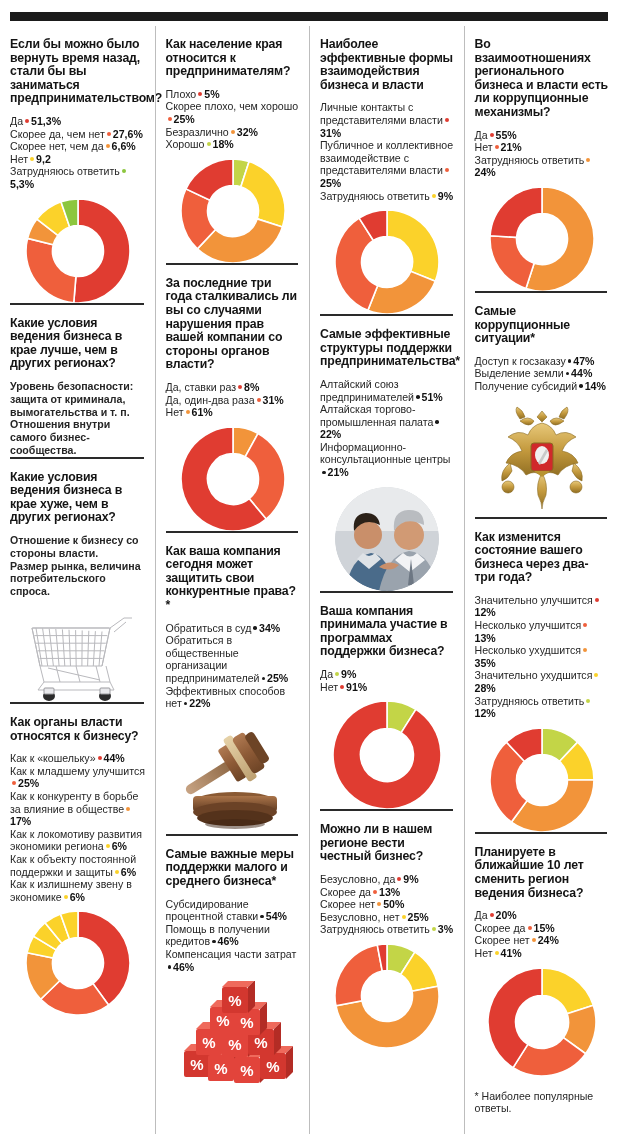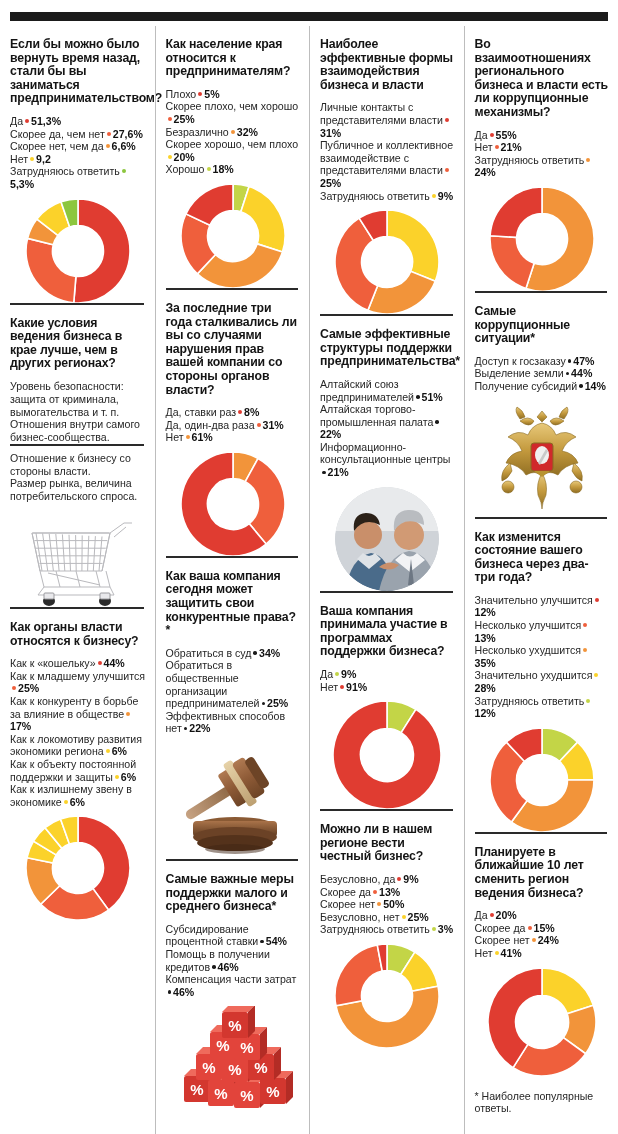--- a/index.html
+++ b/index.html
@@ -43,21 +43,21 @@
     font-size:10.6px; line-height:12.6px;
     color:#262626; margin-bottom:0px;
   }
   ul.answers li .dot {
     display:inline-block; width:4px; height:4px; border-radius:50%;
     vertical-align:2px; margin:0 2px;
   }
   ul.answers li .pct { font-weight:bold; color:#111; }
 
   .para { font-size:10.6px; line-height:12.8px; color:#262626; }
-  .para p { margin-bottom:0; }
+  .para p { margin-bottom:0;font-weight:bold; }
 
   .donut-wrap { display:flex; justify-content:center; align-items:center; }
   .donut { position:relative; }
   .donut svg { display:block; }
 
   .footnote {
     font-size:10.6px; line-height:12.8px; color:#262626;
     margin-top:14px;
   }
 
@@ -105,20 +105,21 @@
         </div>
       </div>
       <div class="block ruled">
         <h2>Какие условия ведения бизнеса в крае лучше, чем в других регионах?</h2>
         <div class="para">
           <p>Уровень безопасности: защита от криминала, вымогательства и т. п.</p>
           <p>Отношения внутри самого бизнес-сообщества.</p>
         </div>
       </div>
       <div class="block ruled">
+        <h2>Какие условия ведения бизнеса в крае хуже, чем в других регионах?</h2>
         <div class="para">
           <p>Отношение к бизнесу со стороны власти.</p>
           <p>Размер рынка, величина потребительского спроса.</p>
         </div>
         <div style="margin-top:8px">
           <div class="illus">
   <svg class="cart" viewBox="0 0 128 96">
     <g stroke="#b9b9bd" stroke-width="1" fill="none">
       <path d="M18 22 L96 22 L88 60 L26 60 Z"></path>
       <path d="M18 22 L26 60"></path>
@@ -187,21 +188,20 @@
         </div>
       </div>
     </div>
     <div class="col">
       <div class="block noline">
         <h2>Как население края относится к предпринимателям?</h2>
         <ul class="answers">
           <li><span>Плохо</span><span class="dot" style="background:#e03c31"></span><span class="pct">5%</span></li>
           <li><span>Скорее плохо, чем хорошо</span><span class="dot" style="background:#ef5f3c"></span><span class="pct">25%</span></li>
           <li><span>Безразлично</span><span class="dot" style="background:#f2943a"></span><span class="pct">32%</span></li>
-          <li><span>Скорее хорошо, чем плохо</span><span class="dot" style="background:#fbd22a"></span><span class="pct">20%</span></li>
           <li><span>Хорошо</span><span class="dot" style="background:#c3d547"></span><span class="pct">18%</span></li>
         </ul>
         <div style="margin-top:8px">
           <div class="donut-wrap">
     <div class="donut">
               <svg width="104" height="104" viewBox="0 0 104 104">
                 <path d="M52 0 A52 52 0 0 1 68.06888370749726 2.5450611526520177 L59.87375301667366 27.76707996479949 A25.48 25.48 0 0 0 52 26.52 Z" fill="#c3d547" stroke="#ffffff" stroke-width="1.6"></path>
                 <path d="M68.06888370749726 2.5450611526520177 A52 52 0 0 1 101.45493884734799 68.06888370749726 L76.23292003520051 59.87375301667366 A25.48 25.48 0 0 0 59.87375301667366 27.76707996479949 Z" fill="#fbd22a" stroke="#ffffff" stroke-width="1.6"></path>
                 <path d="M101.45493884734799 68.06888370749726 A52 52 0 0 1 16.403550491708188 89.90636862591339 L34.55773974093701 70.57412062669756 A25.48 25.48 0 0 0 76.23292003520051 59.87375301667366 Z" fill="#f2943a" stroke="#ffffff" stroke-width="1.6"></path>
                 <path d="M16.403550491708188 89.90636862591339 A52 52 0 0 1 4.948993271766987 29.85947683861622 L28.945006703165824 41.15114365092195 A25.48 25.48 0 0 0 34.55773974093701 70.57412062669756 Z" fill="#ef5f3c" stroke="#ffffff" stroke-width="1.6"></path>

